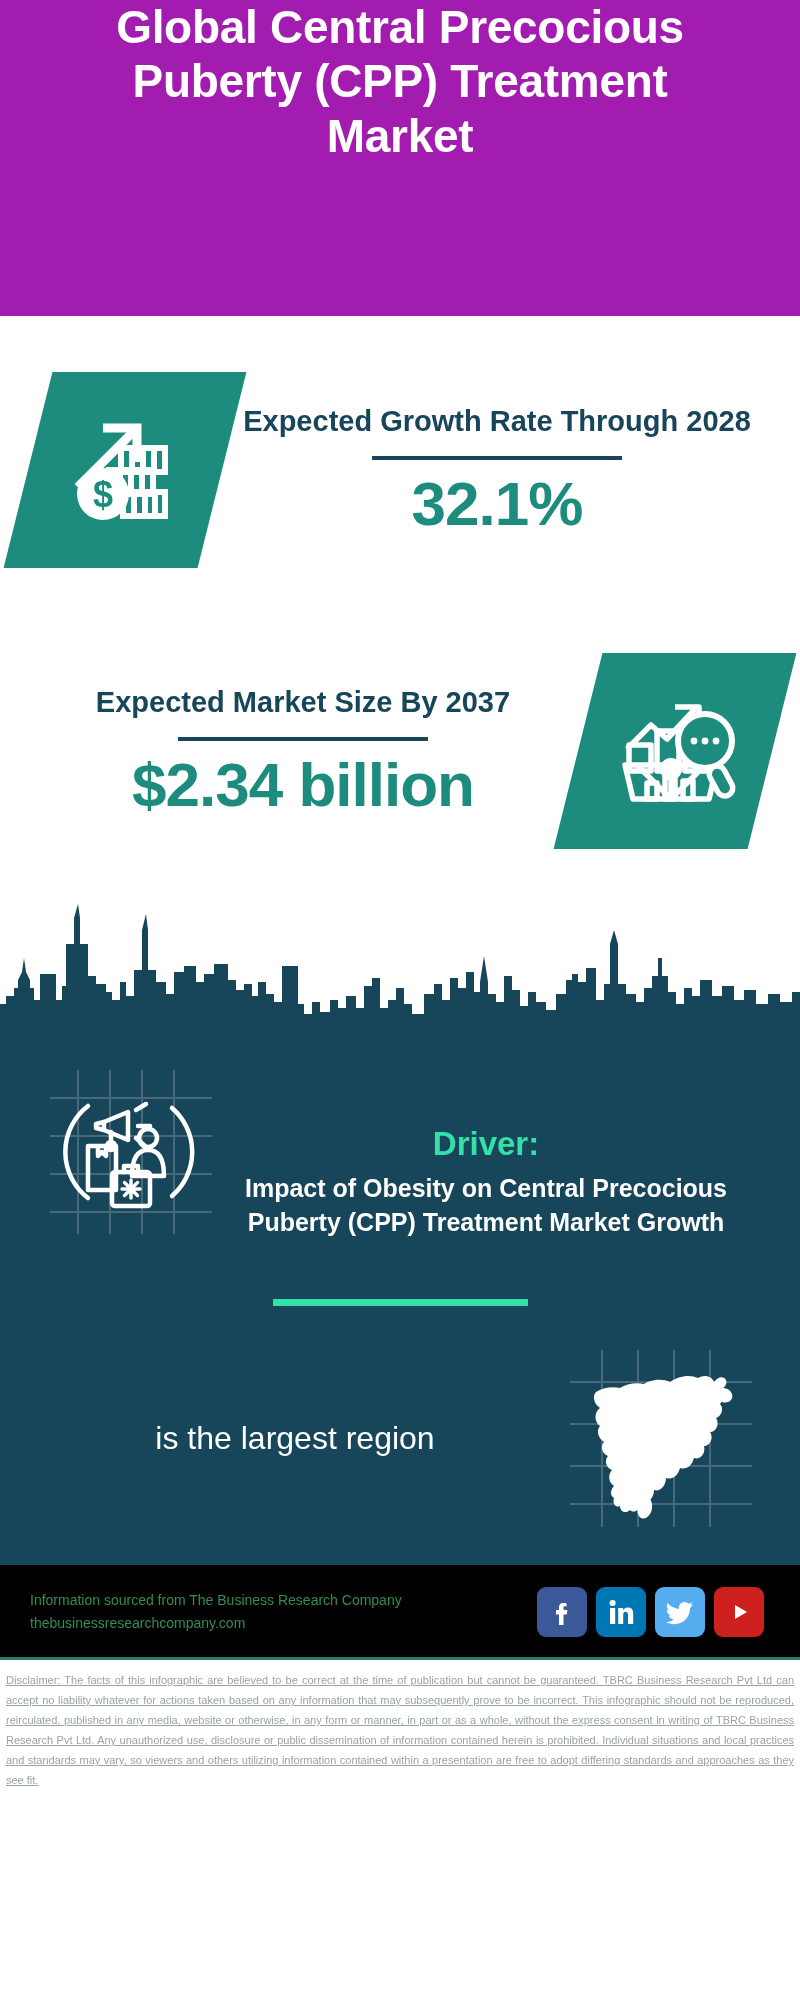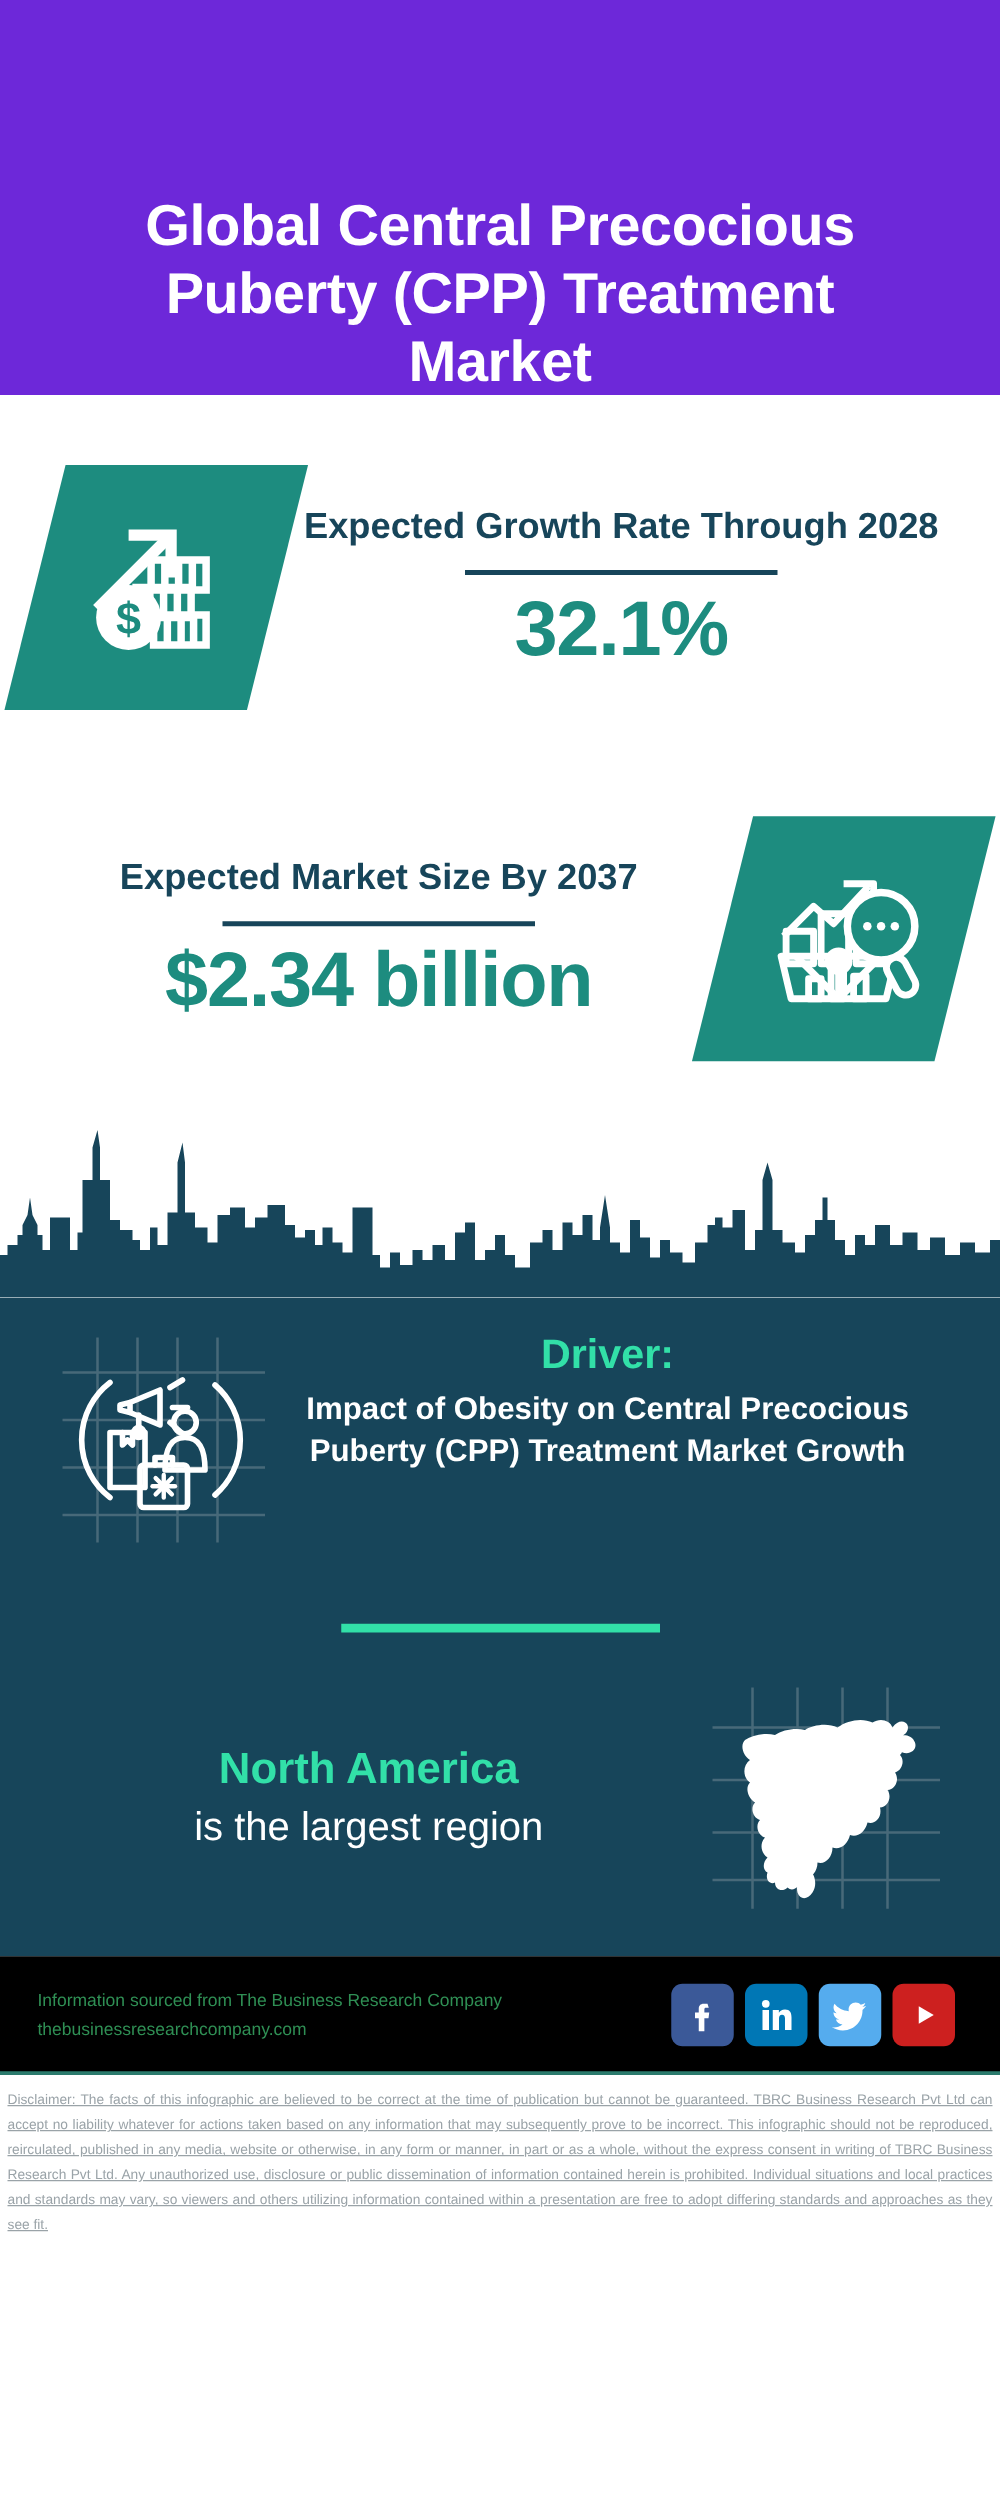--- a/index.html
+++ b/index.html
@@ -13,23 +13,23 @@
     width:800px;
     height:2000px;
     overflow:hidden;
     background:#ffffff;
   }
 
   
   .header {
     width:800px;
     height:316px;
-    background:#6d28d9;
-    display:flex;
-    align-items:flex-end;
+    background:#a21caf;
+    display:flex;
+    align-items:flex-start;
     justify-content:center;
     padding:0 84px;
   }
   .header h1 {
     color:#ffffff;
     font-size:46px;
     line-height:1.18;
     font-weight:bold;
     text-align:center;
     letter-spacing:-0.3px;
@@ -87,21 +87,21 @@
 
   
   .dark-zone {
     background:#17455a;
     width:800px;
     padding-top:4px;
   }
 
   .driver-row {
     display:flex;
-    align-items:flex-start;
+    align-items:flex-end;
     padding:22px 36px 16px 36px;
   }
   .driver-icon { flex:0 0 190px; display:flex; justify-content:center; }
   .driver-text { flex:1 1 auto; text-align:center; padding-right:18px; }
   .driver-label {
     color:#32e0a8;
     font-size:33px;
     font-weight:bold;
     margin-bottom:8px;
   }
@@ -332,21 +332,20 @@
       <div class="driver-text">
         <div class="driver-label">Driver:</div>
         <div class="driver-body">Impact of Obesity on Central Precocious Puberty (CPP) Treatment Market Growth</div>
       </div>
     </div>
 
     <div class="mint-divider"></div>
 
     <div class="region-row">
       <div class="region-text">
-        <div class="region-name">North America</div>
         <div class="region-sub">is the largest region</div>
       </div>
       <div class="region-map">
         <svg width="190" height="185" viewBox="0 0 190 185">
           <g stroke="#51707f" stroke-width="2" opacity="0.85">
             <line x1="36" y1="4" x2="36" y2="181"></line>
             <line x1="72" y1="4" x2="72" y2="181"></line>
             <line x1="108" y1="4" x2="108" y2="181"></line>
             <line x1="144" y1="4" x2="144" y2="181"></line>
             <line x1="4" y1="36" x2="186" y2="36"></line>

